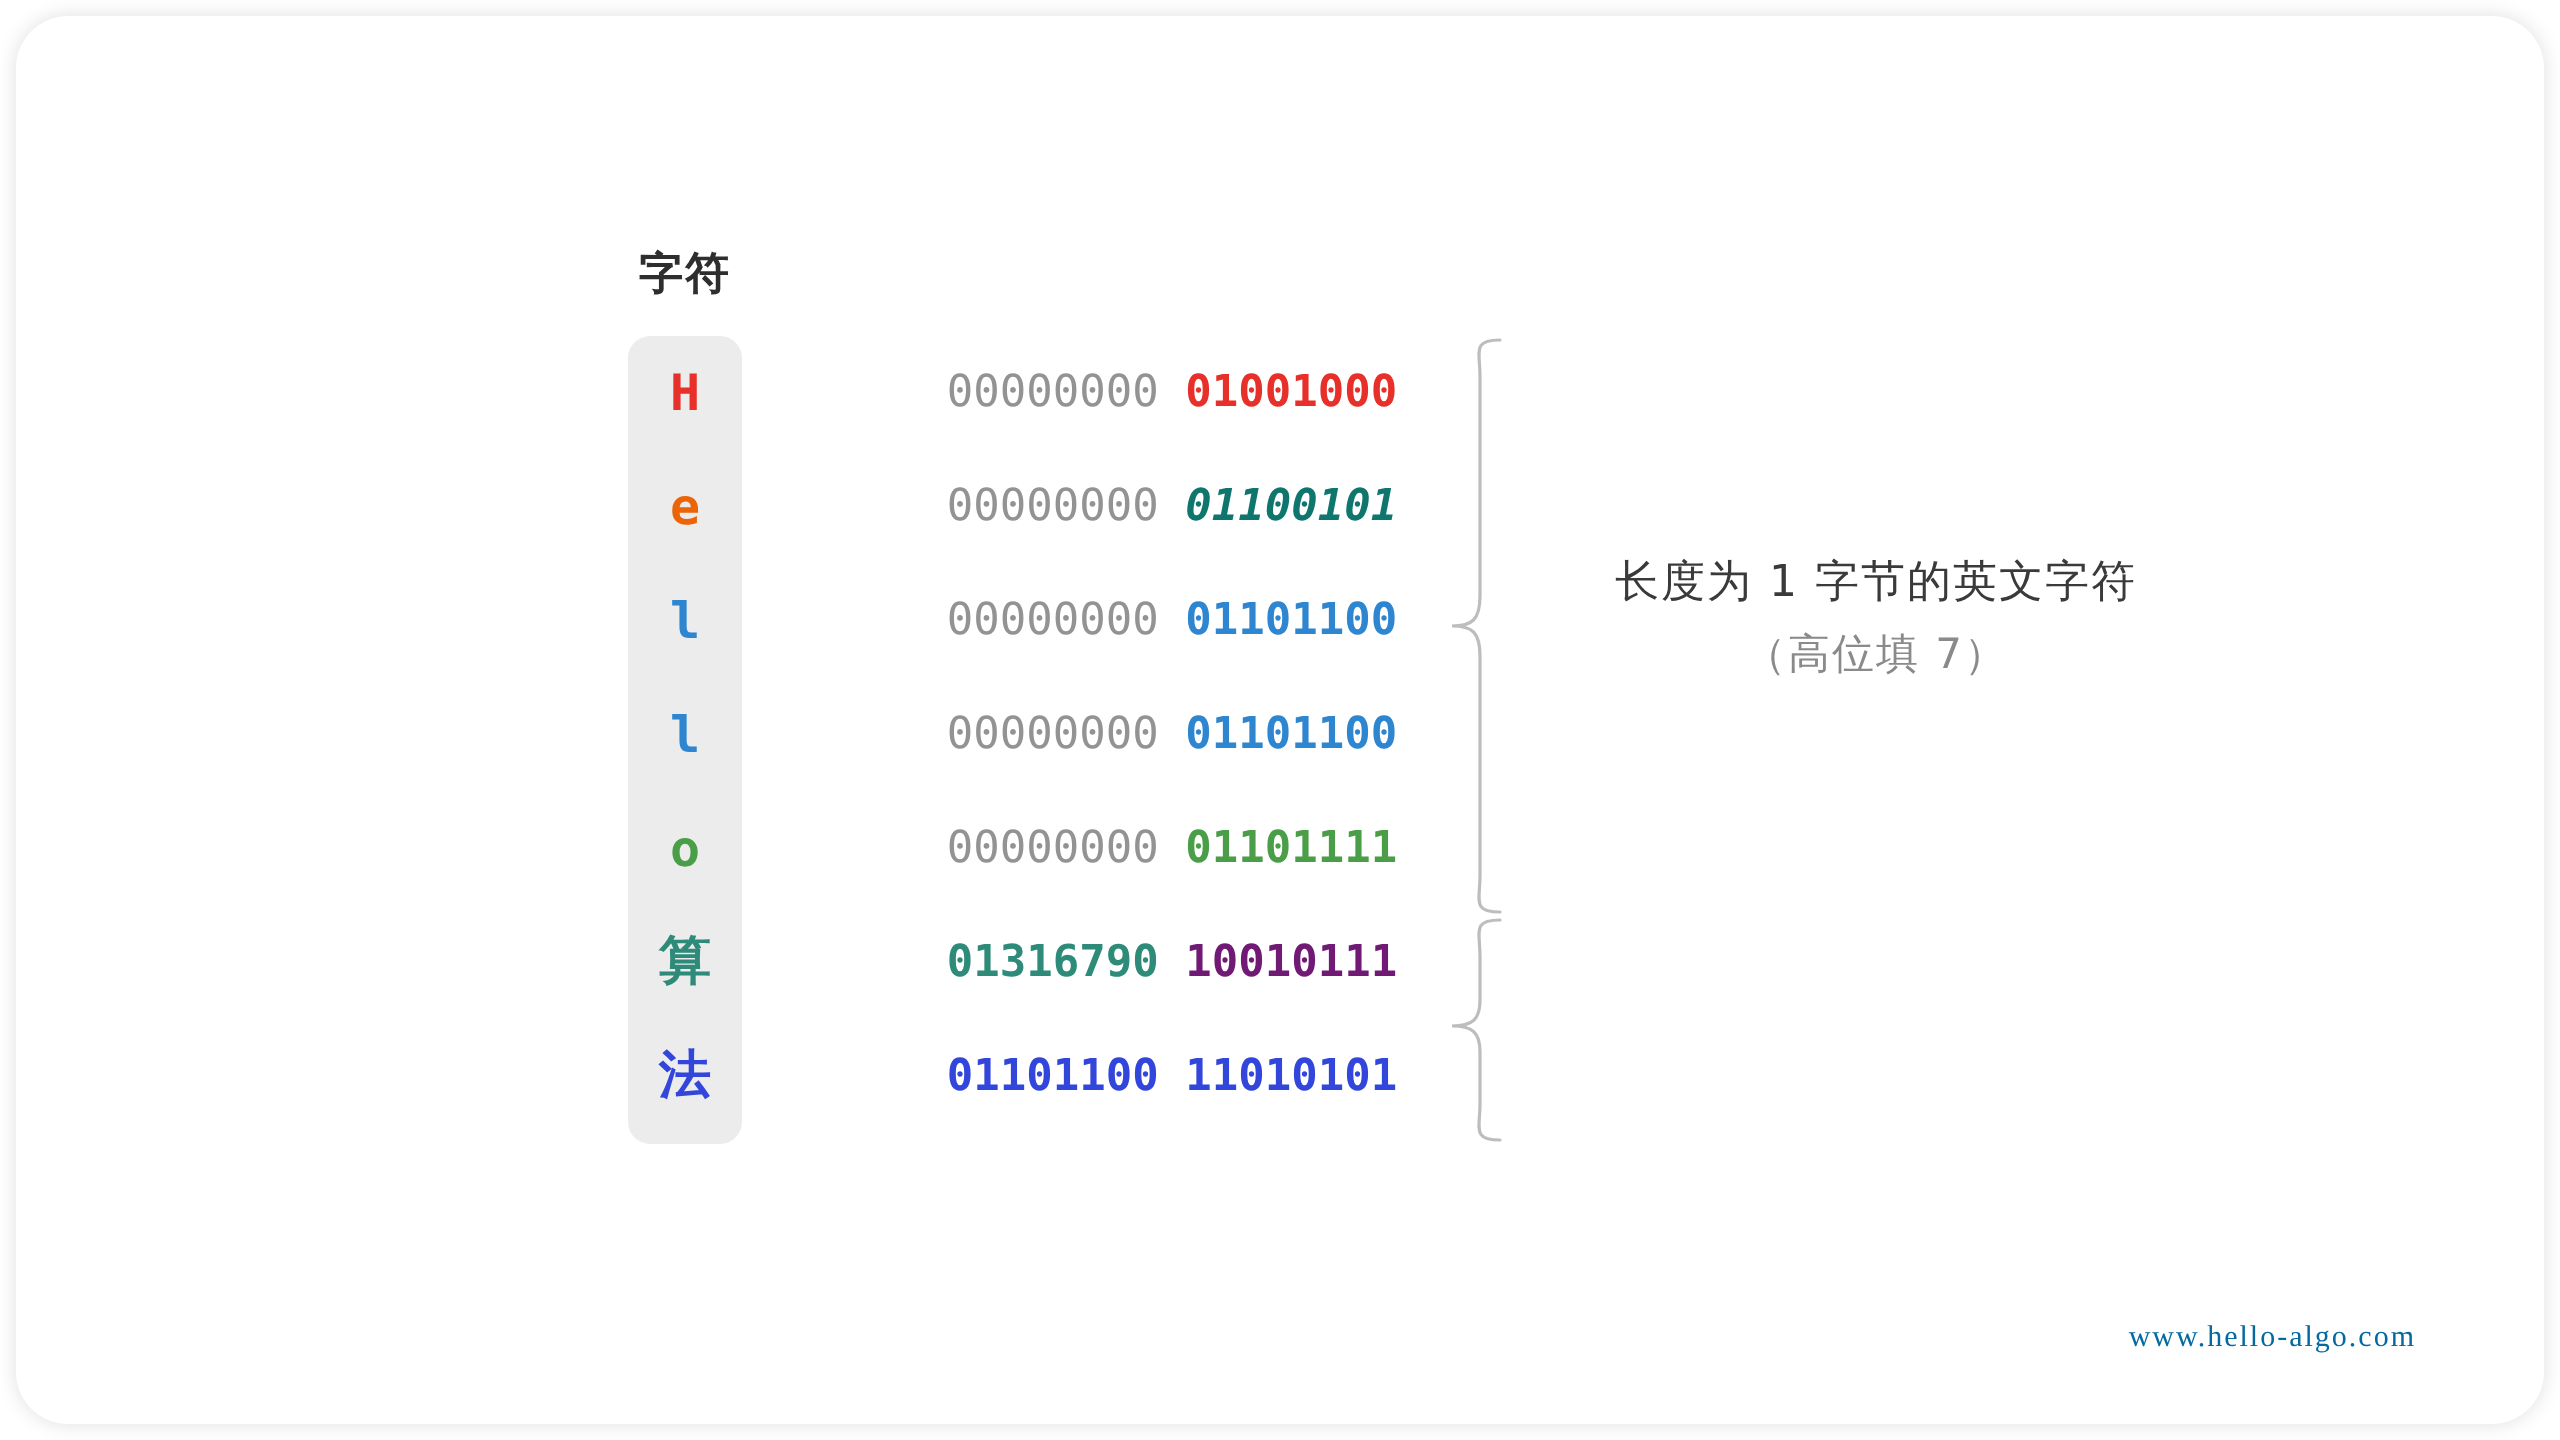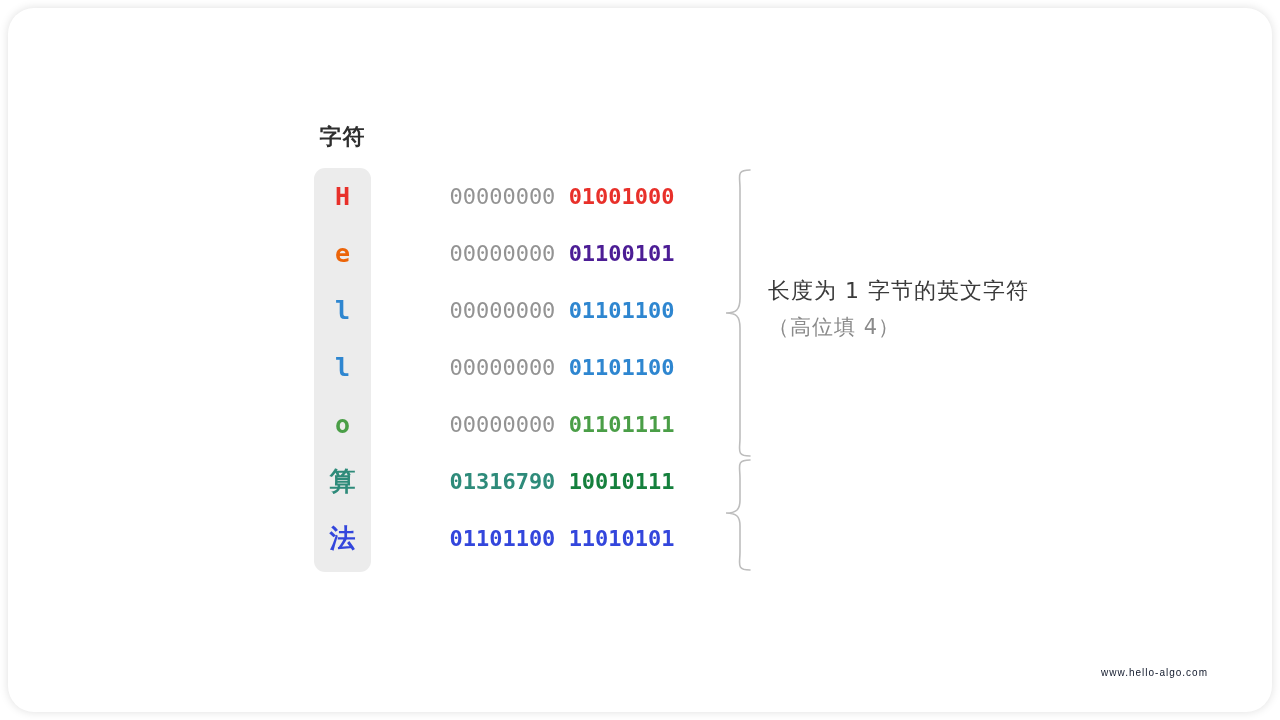--- a/index.html
+++ b/index.html
@@ -85,21 +85,21 @@
     font-size: 25px;
     font-weight: bold;
     font-family: "DejaVu Sans Mono", "Liberation Mono", monospace;
   }
   .row .ch.cjk {
     font-size: 26px;
     font-family: "DejaVu Sans", "Liberation Sans", sans-serif;
   }
   .row .bits {
     position: absolute;
-    left: 428px;
+    left: 452px;
     width: 252px;
     height: 57px;
     line-height: 57px;
     text-align: center;
     font-size: 22px;
     font-family: "DejaVu Sans Mono", "Liberation Mono", monospace;
     white-space: pre;
   }
   .bits .hi {
     color: #939393;
@@ -114,20 +114,21 @@
 
   
   .brace {
     position: absolute;
     pointer-events: none;
   }
 
   
   .note {
     position: absolute;
+    text-align: center;
     font-family: "DejaVu Sans", "Liberation Sans", sans-serif;
   }
   .note .main {
     font-size: 22px;
     color: #3a3a3a;
     letter-spacing: 1px;
     white-space: pre;
   }
   .note .sub {
     margin-top: 7px;
@@ -135,75 +136,75 @@
     color: #8a8a8a;
     letter-spacing: 1px;
     white-space: pre;
   }
 
   
   #watermark {
     position: absolute;
     right: 64px;
     bottom: 34px;
-    font-size: 10px;
-    color: #0f172a;
-    font-family: Liberation Sans, sans-serif;
+    font-size: 15px;
+    color: #0369a1;
+    font-family: Liberation Serif, serif;
     letter-spacing: 1px;
   }
 </style>
 </head>
 <body>
 
 <div id="card">
 
   <div class="hdr-char">字符</div>
 
   <div id="char-column"></div>
 
   <div class="rows" id="rows-container">
       <div class="row">
         <div class="ch" style="color: rgb(232, 48, 42);">H</div>
         <div class="bits"><span class="hi">00000000</span> <span class="lo" style="color: rgb(232, 48, 42);">01001000</span></div>
       </div>
       <div class="row">
         <div class="ch" style="color: rgb(236, 100, 8);">e</div>
-        <div class="bits"><span class="hi">00000000</span> <span class="lo" style="color: #4c1d95;">01100101</span></div>
+        <div class="bits"><span class="hi">00000000</span> <span class="lo" style="color: #0f766e; font-style: italic;">01100101</span></div>
       </div>
       <div class="row">
         <div class="ch" style="color: rgb(46, 134, 208);">l</div>
         <div class="bits"><span class="hi">00000000</span> <span class="lo" style="color: rgb(46, 134, 208);">01101100</span></div>
       </div>
       <div class="row">
         <div class="ch" style="color: rgb(46, 134, 208);">l</div>
         <div class="bits"><span class="hi">00000000</span> <span class="lo" style="color: rgb(46, 134, 208);">01101100</span></div>
       </div>
       <div class="row">
         <div class="ch" style="color: rgb(74, 158, 71);">o</div>
         <div class="bits"><span class="hi">00000000</span> <span class="lo" style="color: rgb(74, 158, 71);">01101111</span></div>
       </div>
       <div class="row">
         <div class="ch cjk" style="color: rgb(46, 139, 122);">算</div>
-        <div class="bits"><span class="hi strong" style="color: rgb(46, 139, 122);">01316790</span> <span class="lo" style="color: #15803d;">10010111</span></div>
+        <div class="bits"><span class="hi strong" style="color: rgb(46, 139, 122);">01316790</span> <span class="lo" style="color: #701a75;">10010111</span></div>
       </div>
       <div class="row">
         <div class="ch cjk" style="color: rgb(51, 70, 220);">法</div>
         <div class="bits"><span class="hi strong" style="color: rgb(51, 70, 220);">01101100</span> <span class="lo" style="color: rgb(51, 70, 220);">11010101</span></div>
       </div>
     </div>
 
   <svg class="brace" style="left:714px; top:160px;" width="32" height="290" viewBox="0 0 32 290">
     <path d="M 28 2 C 14 2, 18 8, 18 20 L 18 130 C 18 142, 14 145, 4 145 C 14 145, 18 148, 18 160 L 18 270 C 18 282, 14 288, 28 288" fill="none" stroke="#bdbdbd" stroke-width="1.6" stroke-linecap="round"></path>
   </svg>
 
   <svg class="brace" style="left:714px; top:450px;" width="32" height="114" viewBox="0 0 32 114">
     <path d="M 28 2 C 14 2, 18 8, 18 20 L 18 42 C 18 52, 14 55, 4 55 C 14 55, 18 58, 18 68 L 18 94 C 18 106, 14 112, 28 112" fill="none" stroke="#bdbdbd" stroke-width="1.6" stroke-linecap="round"></path>
   </svg>
 
   <div class="note" style="left:760px; top:268px; width:340px;">
     <div class="main">长度为 1 字节的英文字符</div>
-    <div class="sub">（高位填 4）</div>
+    <div class="sub">（高位填 7）</div>
   </div>
 
 
   <div id="watermark">www.hello-algo.com</div>
 
 </div>
 
 </body></html>

